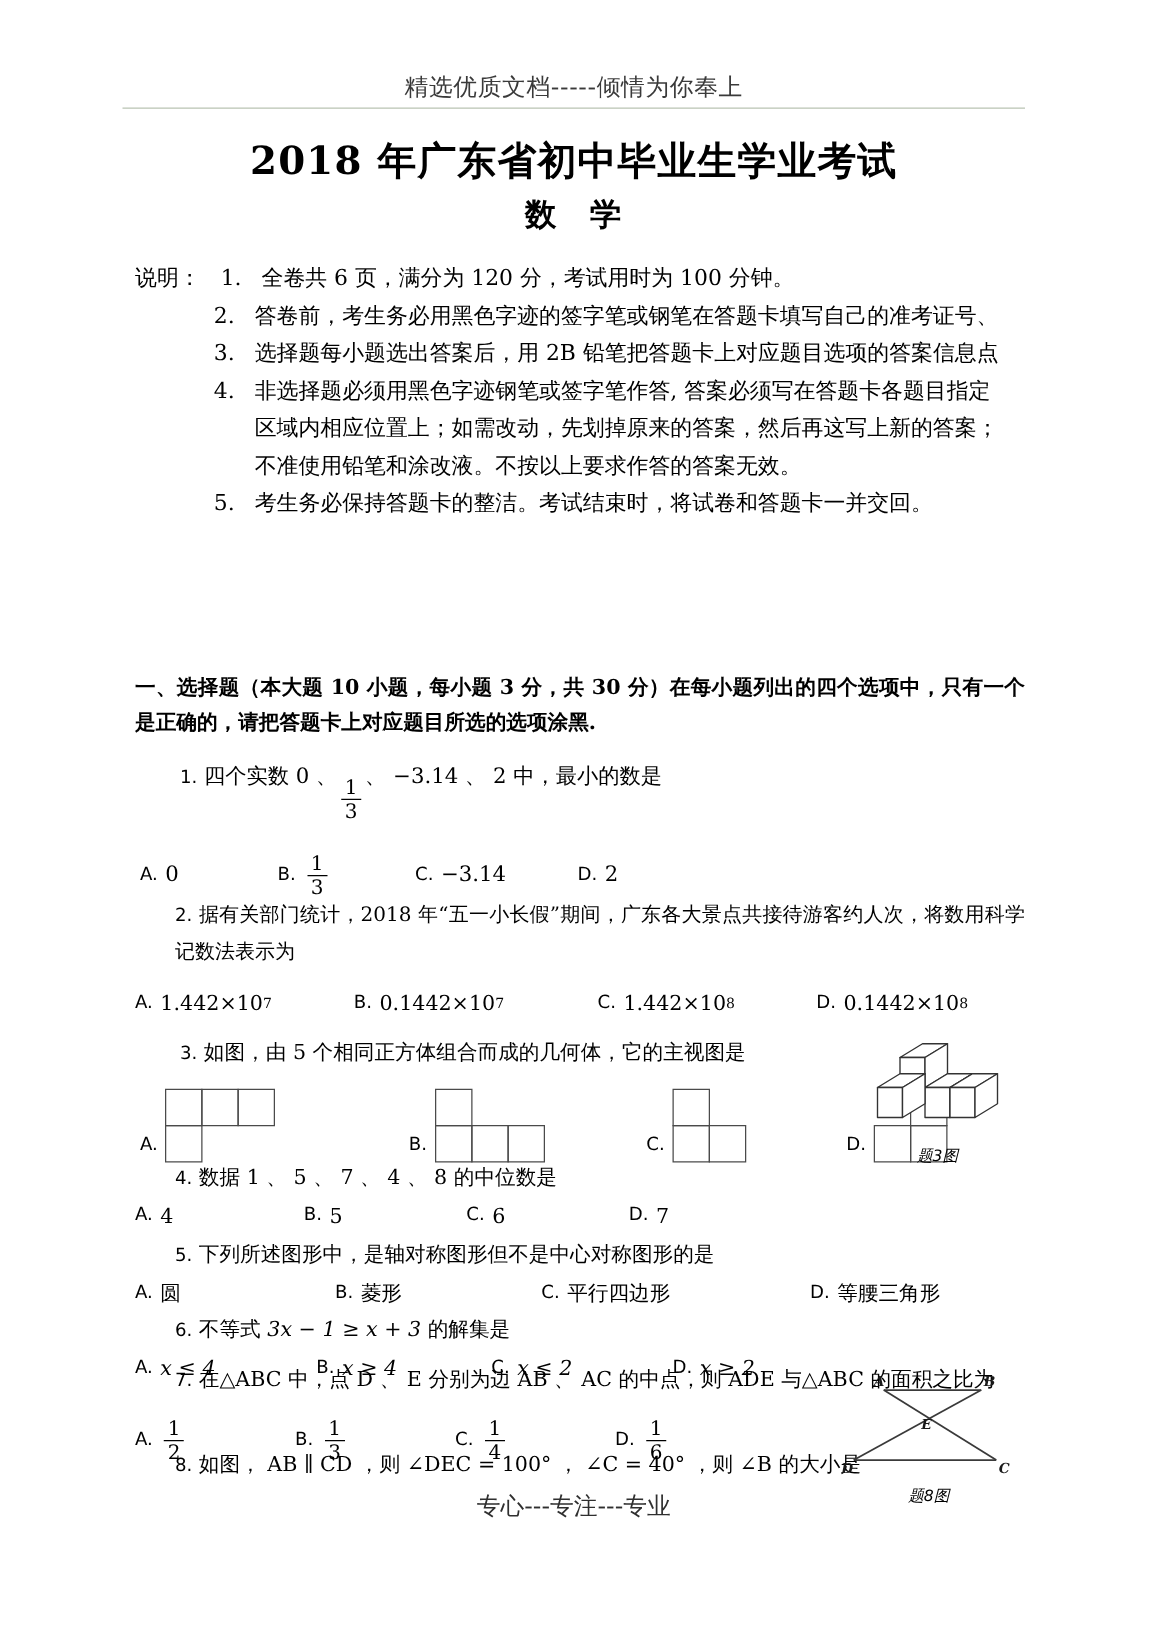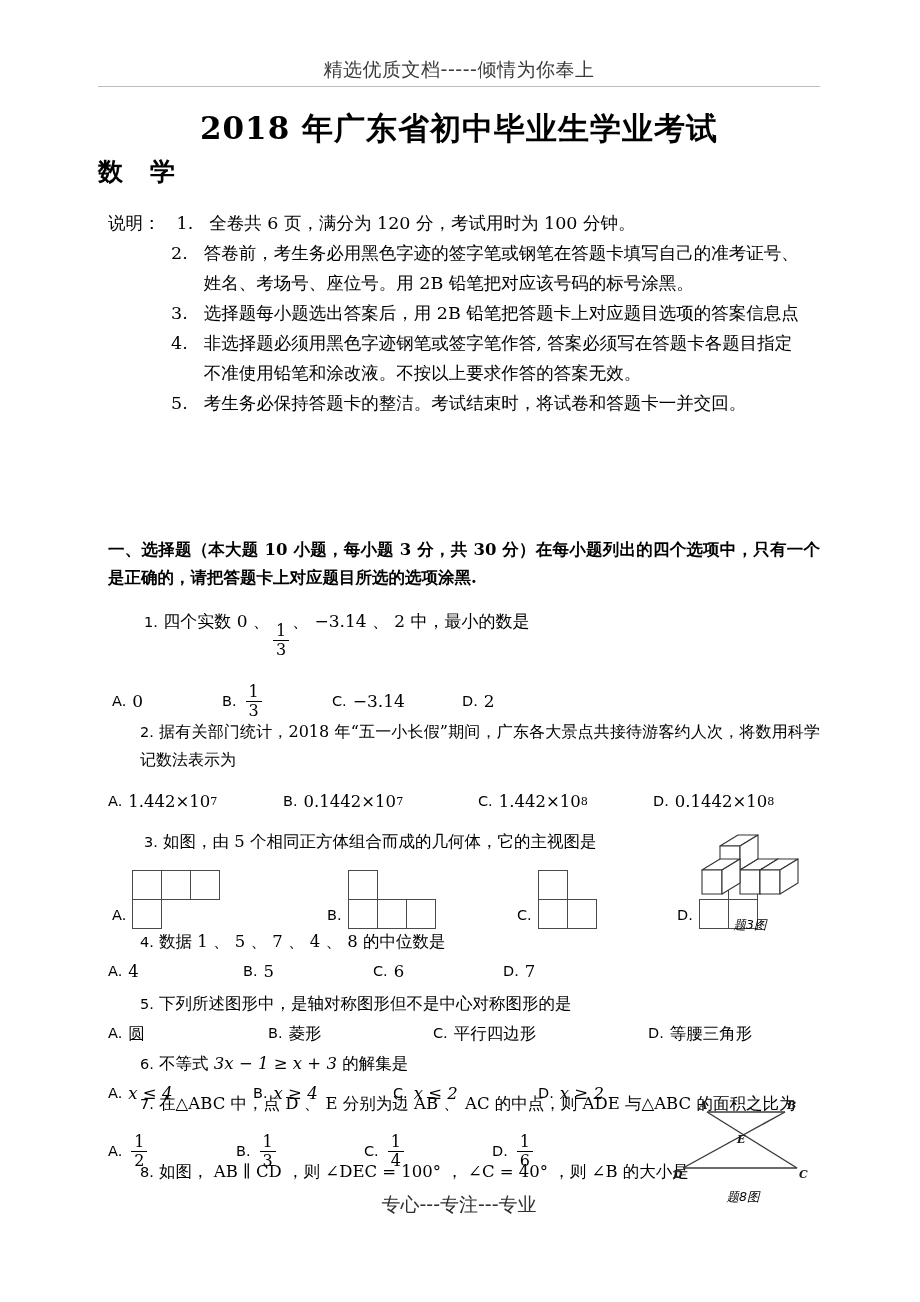--- a/index.html
+++ b/index.html
@@ -51,21 +51,21 @@
     text-align: center;
     font-size: 31px;
     font-weight: bold;
     letter-spacing: 1px;
     white-space: nowrap;
   }
   .subtitle {
     position: absolute;
     left: 98px; top: 155px;
     width: 722px;
-    text-align: left;
+    text-align: center;
     font-size: 25px;
     font-weight: bold;
     letter-spacing: 1px;
   }
 
   
   .instr {
     position: absolute;
     left: 108px; top: 208px;
     width: 712px;
@@ -235,36 +235,36 @@
       <span class="instr-lead">说明：</span>
       <span class="instr-num">1.</span>
       <span class="instr-body">全卷共 6 页，满分为 120 分，考试用时为 100 分钟。</span>
     </div>
 
     <div class="instr-row">
       <span class="instr-lead indent-lead"></span>
       <span class="instr-num">2.</span>
       <span class="instr-body">答卷前，考生务必用黑色字迹的签字笔或钢笔在答题卡填写自己的准考证号、</span>
     </div>
-    <div class="instr-row">
-      <span class="instr-lead indent-lead"></span>
-      <span class="instr-num">&nbsp;&nbsp;&nbsp;</span>
-      <span class="instr-body">姓名、考场号、座位号。用 2B 铅笔把对应该号码的标号涂黑。</span>
-    </div>
 
     <div class="instr-row">
       <span class="instr-lead indent-lead"></span>
       <span class="instr-num">3.</span>
       <span class="instr-body">选择题每小题选出答案后，用 2B 铅笔把答题卡上对应题目选项的答案信息点</span>
     </div>
 
     <div class="instr-row">
       <span class="instr-lead indent-lead"></span>
       <span class="instr-num">4.</span>
       <span class="instr-body">非选择题必须用黑色字迹钢笔或签字笔作答, 答案必须写在答题卡各题目指定</span>
+    </div>
+    <div class="instr-row">
+      <span class="instr-lead indent-lead"></span>
+      <span class="instr-num">&nbsp;&nbsp;&nbsp;</span>
+      <span class="instr-body">区域内相应位置上；如需改动，先划掉原来的答案，然后再这写上新的答案；</span>
     </div>
     <div class="instr-row">
       <span class="instr-lead indent-lead"></span>
       <span class="instr-num">&nbsp;&nbsp;&nbsp;</span>
       <span class="instr-body">不准使用铅笔和涂改液。不按以上要求作答的答案无效。</span>
     </div>
 
     <div class="instr-row">
       <span class="instr-lead indent-lead"></span>
       <span class="instr-num">5.</span>

